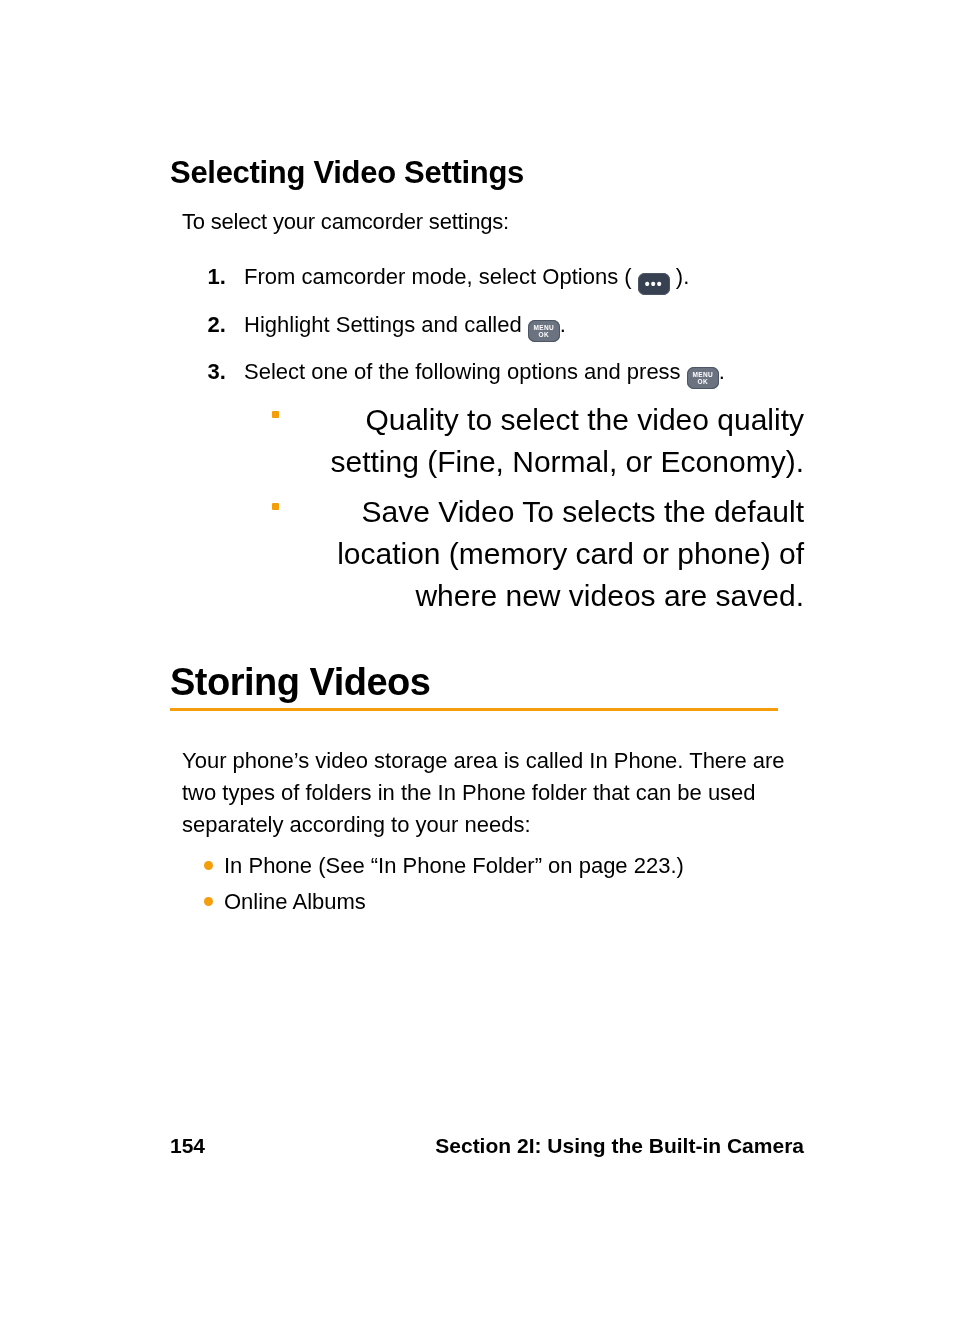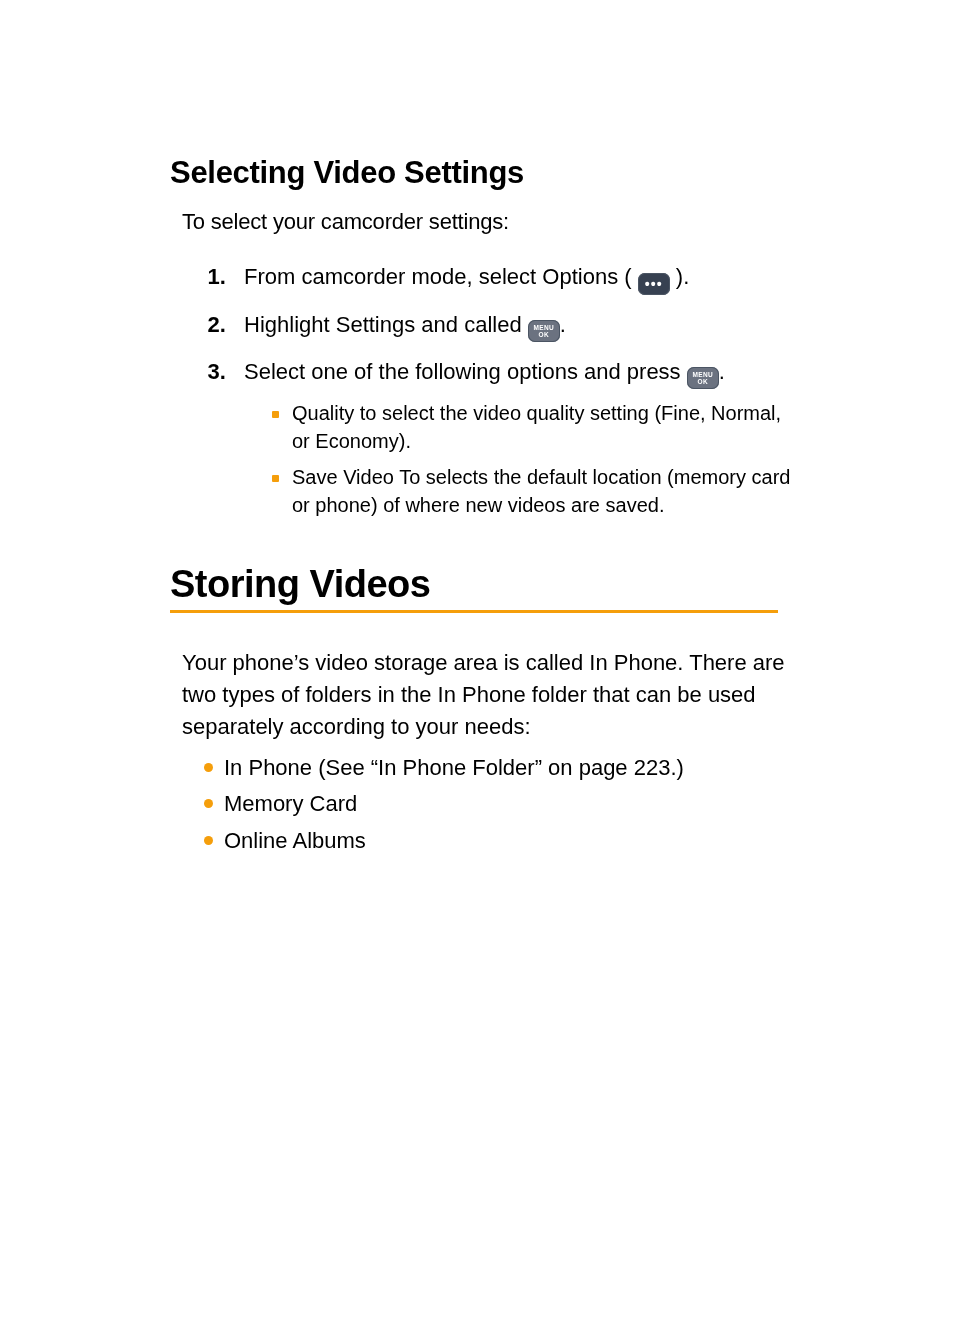--- a/index.html
+++ b/index.html
@@ -47,22 +47,23 @@
   }
   ul.sub {
     list-style: none;
     margin: 10px 0 0 0;
     padding: 0 0 0 28px;
   }
   ul.sub > li {
     position: relative;
     margin-bottom: 8px;
     padding-left: 20px;
-    font-size: 20px;
+    font-size: 30px;
     line-height: 1.4;
+    text-align: right;
   }
   ul.sub > li::before {
     content: "";
     position: absolute;
     left: 0;
     top: 12px;
     width: 7px;
     height: 7px;
     background: #f59e0b;
     border-radius: 1px;
@@ -181,21 +182,22 @@
 
   <p class="para">
     <span>Your phone’s video storage area is called </span><span class="b">In Phone</span><span>. There are two types of folders in the In Phone folder that can be used separately according to your needs:</span>
   </p>
 
   <ul class="round">
     <li>
       <span class="b">In Phone</span><span> (See “In Phone Folder” on page 223.)</span>
     </li>
     <li>
-      <span class="b">Memory Card</span>
-    </li>
-    <li>
       <span class="b">Online Albums</span>
     </li>
   </ul>
 
+  <div class="footer">
+    <span>154</span>
+    <span>Section 2I: Using the Built-in Camera</span>
+  </div>
 
 </div>
 
 </body></html>

